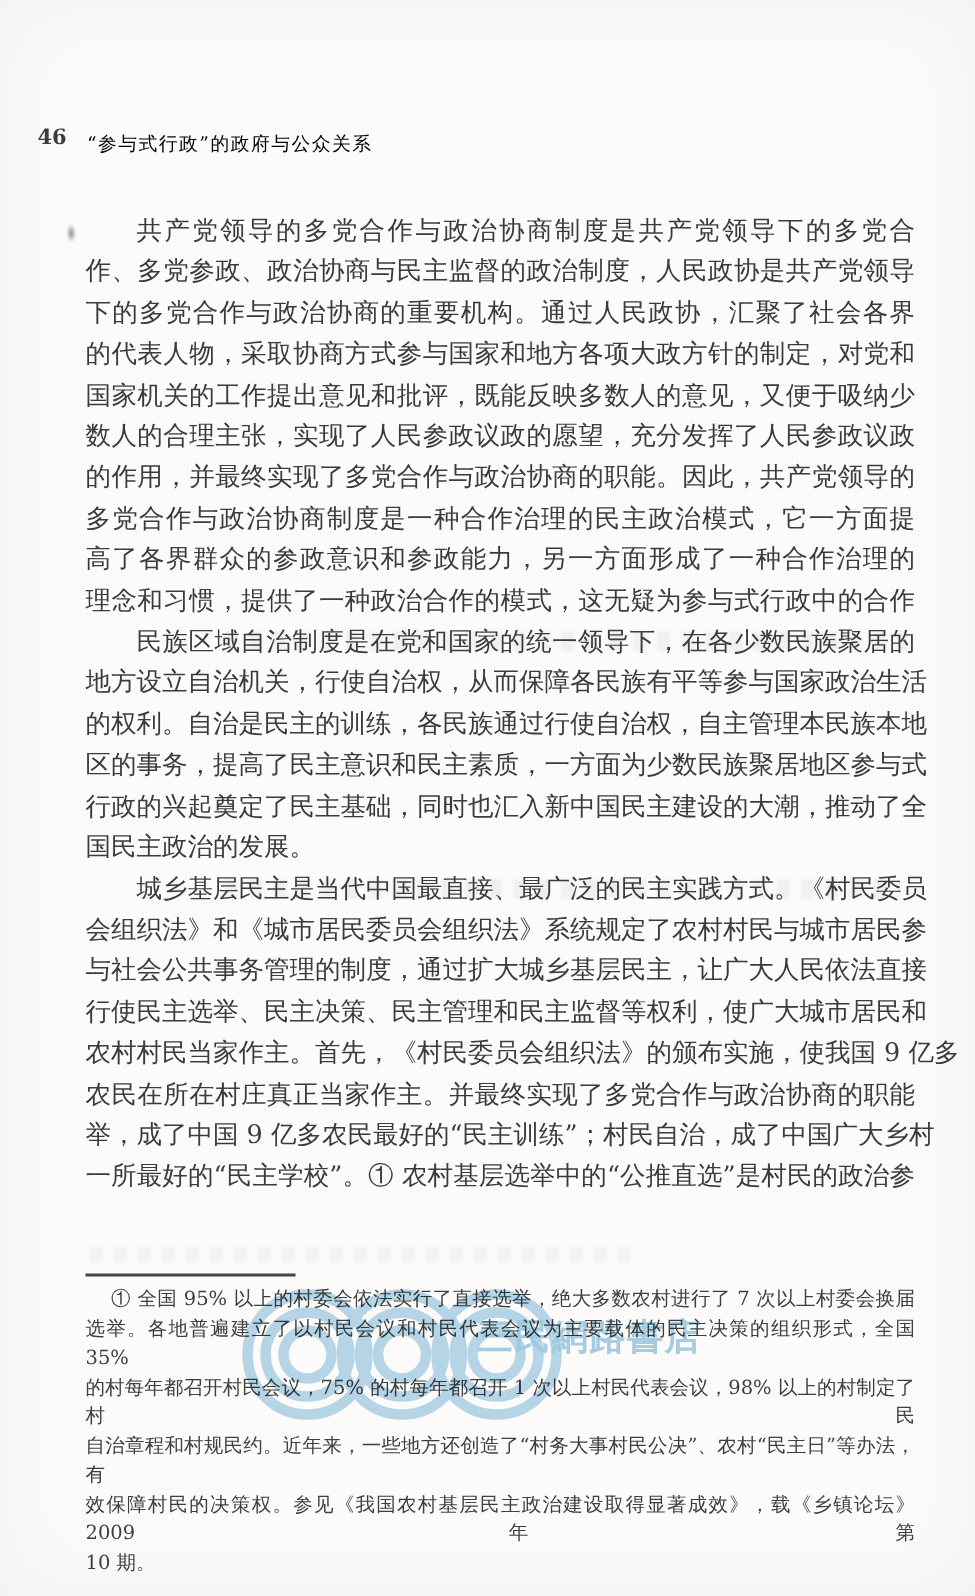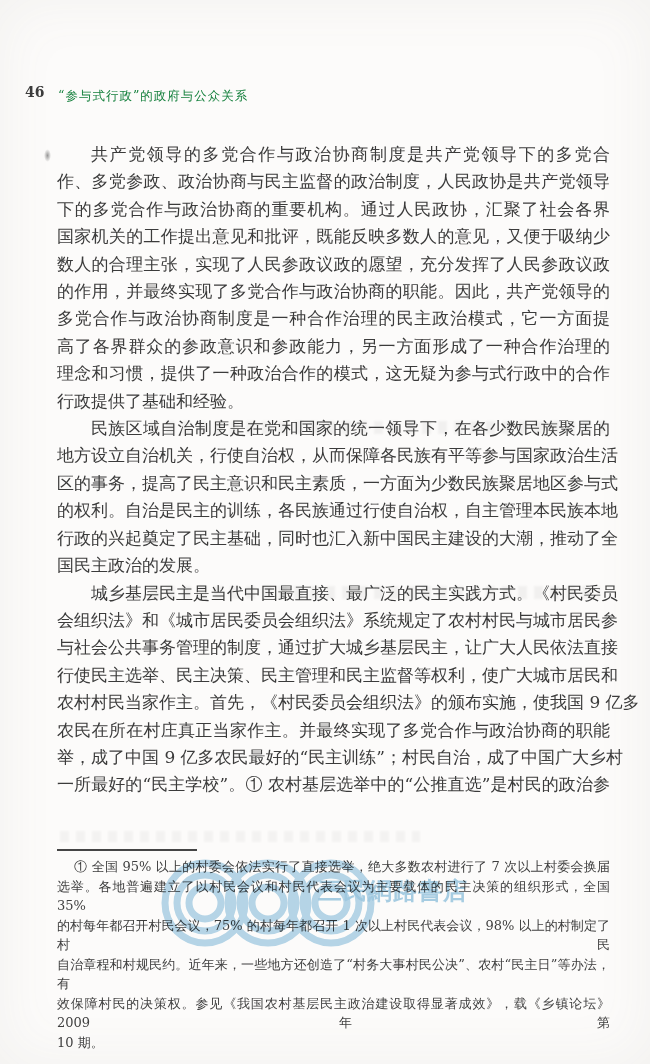--- a/index.html
+++ b/index.html
@@ -9,21 +9,21 @@
     font-family:"DejaVu Serif","Liberation Serif",serif;
     color:#3a3a3a; overflow:hidden;
     box-shadow: inset 0 0 60px rgba(120,115,105,0.07);
   }
   .header-num {
     position:absolute; left:25px; top:84px;
     font-size:14px; font-weight:bold; color:#3c3c3c;
   }
   .header-title {
     position:absolute; left:58px; top:88px;
-    font-size:12.5px; color:#15803d; letter-spacing:1px;
+    font-size:12.5px; color:#000000; letter-spacing:1px;
   }
   .body-text {
     position:absolute; left:57px; top:141px; width:553px;
     font-size:17px; line-height:27.4px; color:#3b3b3b;
   }
   .line { text-align:justify; text-align-last:justify; white-space:nowrap; overflow:visible; }
   .line.first { text-indent:34px; }
   .line.short { text-align-last:left; white-space:normal; }
   .fn-divider {
     position:absolute; left:57px; top:849px; width:140px; height:0;
@@ -76,33 +76,33 @@
   <div class="smudge"></div>
   <div class="ghost g1"></div>
   <div class="ghost g2"></div>
   <div class="ghost g3"></div>
 
   <div class="body-text">
     <div>
       <div class="line first">共产党领导的多党合作与政治协商制度是共产党领导下的多党合</div>
       <div class="line">作、多党参政、政治协商与民主监督的政治制度，人民政协是共产党领导</div>
       <div class="line">下的多党合作与政治协商的重要机构。通过人民政协，汇聚了社会各界</div>
+      <div class="line">的代表人物，采取协商方式参与国家和地方各项大政方针的制定，对党和</div>
       <div class="line">国家机关的工作提出意见和批评，既能反映多数人的意见，又便于吸纳少</div>
       <div class="line">数人的合理主张，实现了人民参政议政的愿望，充分发挥了人民参政议政</div>
       <div class="line">的作用，并最终实现了多党合作与政治协商的职能。因此，共产党领导的</div>
       <div class="line">多党合作与政治协商制度是一种合作治理的民主政治模式，它一方面提</div>
       <div class="line">高了各界群众的参政意识和参政能力，另一方面形成了一种合作治理的</div>
       <div class="line">理念和习惯，提供了一种政治合作的模式，这无疑为参与式行政中的合作</div>
-      <div class="line short">行政提供了基础和经验。</div>
     </div>
     <div>
       <div class="line first">民族区域自治制度是在党和国家的统一领导下，在各少数民族聚居的</div>
       <div class="line">地方设立自治机关，行使自治权，从而保障各民族有平等参与国家政治生活</div>
+      <div class="line">的权利。自治是民主的训练，各民族通过行使自治权，自主管理本民族本地</div>
       <div class="line">区的事务，提高了民主意识和民主素质，一方面为少数民族聚居地区参与式</div>
-      <div class="line">的权利。自治是民主的训练，各民族通过行使自治权，自主管理本民族本地</div>
       <div class="line">行政的兴起奠定了民主基础，同时也汇入新中国民主建设的大潮，推动了全</div>
       <div class="line short">国民主政治的发展。</div>
     </div>
     <div>
       <div class="line first">城乡基层民主是当代中国最直接、最广泛的民主实践方式。《村民委员</div>
       <div class="line">会组织法》和《城市居民委员会组织法》系统规定了农村村民与城市居民参</div>
       <div class="line">与社会公共事务管理的制度，通过扩大城乡基层民主，让广大人民依法直接</div>
       <div class="line">行使民主选举、民主决策、民主管理和民主监督等权利，使广大城市居民和</div>
       <div class="line">农村村民当家作主。首先，《村民委员会组织法》的颁布实施，使我国 9 亿多</div>
       <div class="line">农民在所在村庄真正当家作主。并最终实现了多党合作与政治协商的职能</div>

